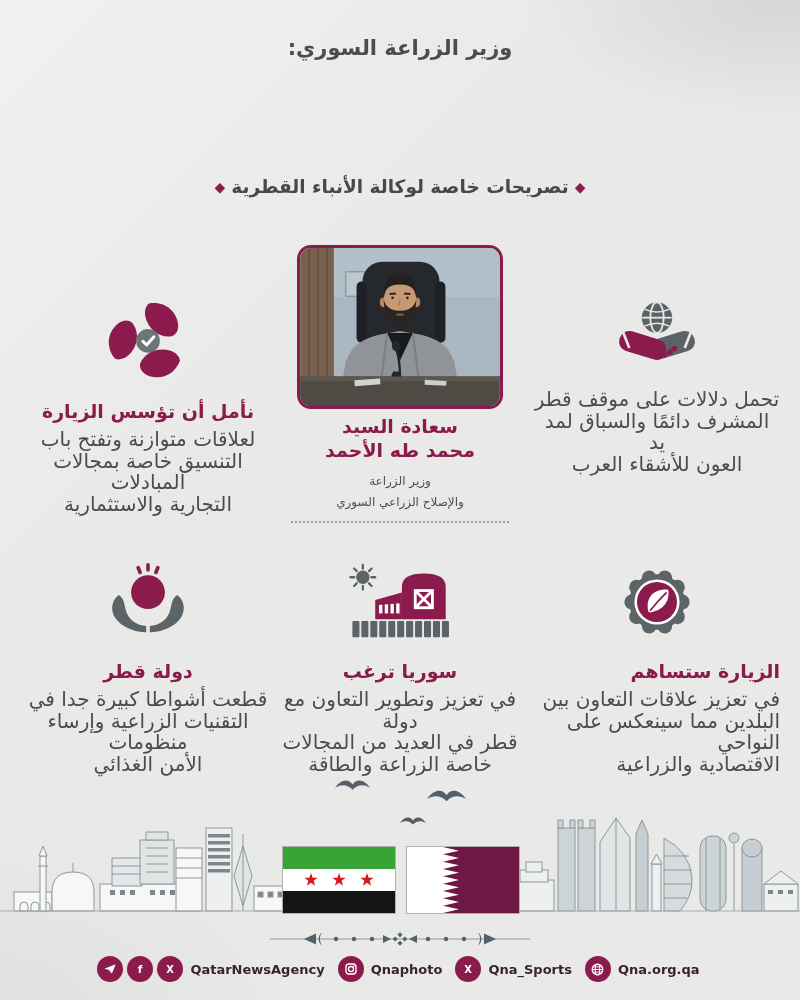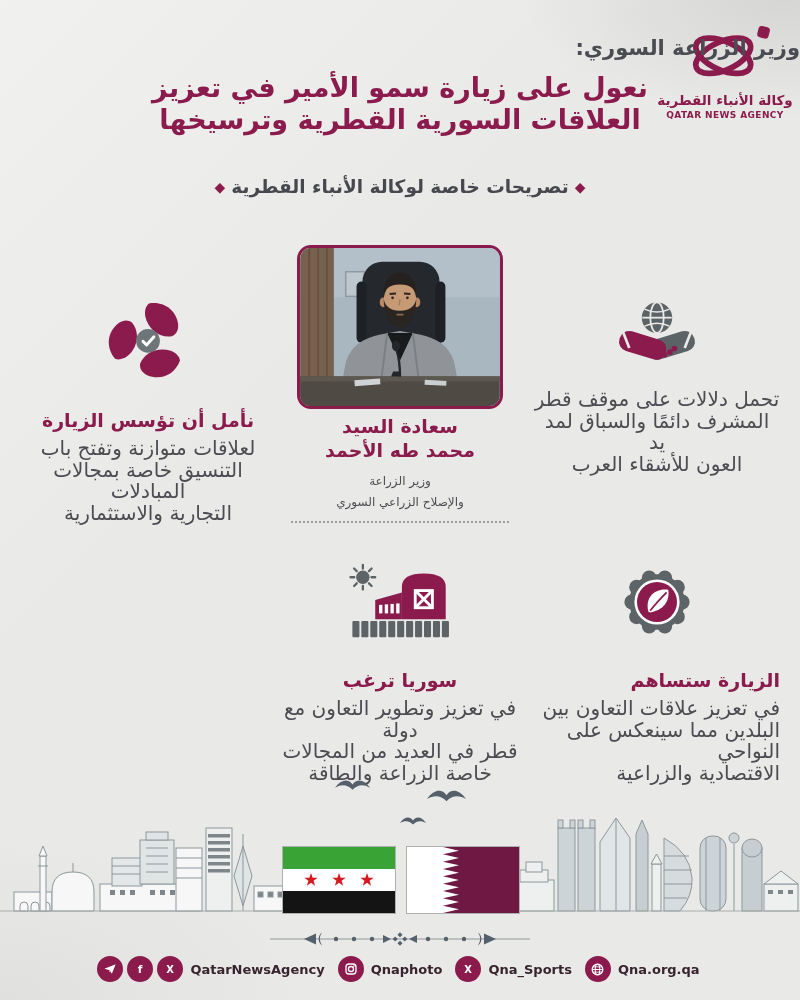--- a/index.html
+++ b/index.html
@@ -10,41 +10,41 @@
       radial-gradient(500px 260px at 0% 100%, rgba(120,122,126,.08), transparent 60%),
       linear-gradient(135deg, rgba(255,255,255,.35), rgba(255,255,255,0) 38%),
       #e9e9e7;
     font-family:"DejaVu Sans", sans-serif;
   }
   
   .logo{position:absolute;top:22px;left:652px;width:146px;text-align:center;}
   .logo-ar{color:#8b1b4d;font-weight:bold;font-size:13.5px;margin-top:2px;}
   .logo-en{color:#8b1b4d;font-weight:bold;font-size:9px;letter-spacing:.4px;margin-top:2px;}
   
-  .kicker{position:absolute;top:36px;left:0;width:800px;
+  .kicker{position:absolute;top:36px;left:0;width:800px;text-align:center;
     font-size:21px;font-weight:bold;color:#4b4b53;}
   .headline{position:absolute;top:72px;left:0;width:800px;text-align:center;
     font-size:27px;line-height:32px;font-weight:bold;color:#8b1b4d;}
   .subtitle{position:absolute;top:176px;left:0;width:800px;text-align:center;
     font-size:18.5px;font-weight:bold;color:#47474f;}
   .subtitle .dia{color:#8b1b4d;font-size:14px;vertical-align:1px;padding:0 6px;}
   
   .photo{position:absolute;top:245px;left:297px;width:200px;height:158px;
     border:3px solid #8b1b4d;border-radius:14px;overflow:hidden;background:#a9b7c0;}
   .photo svg{display:block;}
   
   .caption{position:absolute;top:414px;left:250px;width:300px;text-align:center;}
   .m-honor,.m-name{color:#8b1b4d;font-weight:bold;font-size:19px;line-height:24px;}
   .m-role{color:#4c4c52;font-size:12px;line-height:21px;margin-top:9px;white-space:pre-line;}
   .dotline{width:218px;margin:7px auto 0;border-bottom:2px dotted #9aa0a3;height:1px;}
   
   .col{position:absolute;text-align:center;}
   .icon-wrap{display:flex;align-items:flex-end;justify-content:center;height:84px;}
   .icon-wrap.short{height:80px;}
-  .col-title{color:#8b1b4d;font-weight:bold;font-size:19px;margin-top:27px;}
+  .col-title{color:#8b1b4d;font-weight:bold;font-size:19px;margin-top:18px;}
   .col-body{color:#4b4b52;font-size:20px;line-height:21.5px;margin-top:7px;white-space:pre-line;}
   .c-tl{top:298px;left:26px;width:244px;}
   .c-tr{top:298px;left:534px;width:246px;}
   .c-bl{top:562px;left:26px;width:244px;}
   .c-bm{top:562px;left:278px;width:244px;}
   .c-br{top:562px;left:534px;width:246px;text-align:right;}
   
   .sky-l{position:absolute;top:814px;left:0;}
   .sky-r{position:absolute;top:808px;left:512px;}
   .birds{position:absolute;top:775px;left:320px;}
@@ -59,37 +59,22 @@
   .fgroup{display:flex;align-items:center;gap:4px;}
   .fcircle{width:26px;height:26px;border-radius:50%;background:#8b1b4d;
     display:flex;align-items:center;justify-content:center;flex:0 0 auto;}
   .flabel{font-size:13px;font-weight:bold;color:#38242f;margin:0 3px;}
 </style>
 </head>
 <body>
 
 <div class="stage">
 
-  <div class="logo">
-    <span>
-      <svg width="112" height="64" viewBox="0 0 112 72">
-        <ellipse cx="54" cy="38" rx="33" ry="16" fill="none" stroke="#8b1b4d" stroke-width="6.5" transform="rotate(-24 54 38)"></ellipse>
-        <ellipse cx="54" cy="38" rx="33" ry="16" fill="none" stroke="#8b1b4d" stroke-width="6.5" transform="rotate(24 54 38)"></ellipse>
-        <rect x="93" y="5" width="13" height="13" rx="3.5" fill="#8b1b4d" transform="rotate(14 99 11)"></rect>
-      </svg>
-    </span>
-    <div class="logo-ar" dir="rtl">وكالة الأنباء القطرية</div>
-    <div class="logo-en">QATAR NEWS AGENCY</div>
-  </div>
 
   <div class="kicker" dir="rtl">وزير الزراعة السوري:</div>
-  <div class="headline" dir="rtl">
-    <div>نعول على زيارة سمو الأمير في تعزيز</div>
-    <div>العلاقات السورية القطرية وترسيخها</div>
-  </div>
   <div class="subtitle" dir="rtl">
     <span class="dia">◆</span><span>تصريحات خاصة لوكالة الأنباء القطرية</span><span class="dia">◆</span>
   </div>
 
   <div class="photo">
     <svg width="200" height="158" viewBox="0 0 202 160">
       <rect x="0" y="0" width="202" height="160" fill="#a9b7c0"></rect>
       <rect x="0" y="0" width="202" height="50" fill="#b3c0c9"></rect>
       <rect x="0" y="0" width="34" height="160" fill="#77604e"></rect>
       <line x1="9" y1="0" x2="9" y2="160" stroke="#67523f" stroke-width="2"></line>
@@ -167,20 +152,40 @@
         <circle cx="58.5" cy="63.5" r="3.2" fill="#8b1b4d"></circle>
         <circle cx="64.5" cy="60.5" r="3.2" fill="#8b1b4d"></circle>
         <circle cx="69.5" cy="56.5" r="3.2" fill="#8b1b4d"></circle>
       </svg>
     </div>
     <div class="col-body" dir="rtl">تحمل دلالات على موقف قطر
 المشرف دائمًا والسباق لمد يد
 العون للأشقاء العرب</div>
   </div>
 
+  <div class="col c-bl">
+    <div class="icon-wrap short">
+      <svg width="84" height="80" viewBox="0 0 84 90">
+        <g fill="#8b1b4d">
+          <rect x="-2" y="-5" width="4" height="10" rx="2" transform="translate(32,9) rotate(-22)"></rect>
+          <rect x="-2" y="-5" width="4" height="10" rx="2" transform="translate(42,6)"></rect>
+          <rect x="-2" y="-5" width="4" height="10" rx="2" transform="translate(52,9) rotate(22)"></rect>
+          <circle cx="42" cy="34" r="19"></circle>
+        </g>
+        <g fill="#5d6467">
+          <path d="M9,37 C1,43 -1,55 6,64 C12,72 24,78 38,79 L40,79 L40,72 C29,71 21,65 18,57 C15,49 16,41 9,37 Z"></path>
+          <path d="M75,37 C83,43 85,55 78,64 C72,72 60,78 46,79 L44,79 L44,72 C55,71 63,65 66,57 C69,49 68,41 75,37 Z"></path>
+        </g>
+      </svg>
+    </div>
+    <div class="col-title" dir="rtl">دولة قطر</div>
+    <div class="col-body" dir="rtl">قطعت أشواطا كبيرة جدا في
+التقنيات الزراعية وإرساء منظومات
+الأمن الغذائي</div>
+  </div>
 
   <div class="col c-bm">
     <div class="icon-wrap short">
       <svg width="112" height="80" viewBox="0 0 112 84">
         <g stroke="#5d6467" stroke-width="2.4" stroke-linecap="round">
           <line x1="17" y1="3" x2="17" y2="7"></line>
             <line x1="17" y1="25" x2="17" y2="29"></line>
           <line x1="4" y1="16" x2="8" y2="16"></line>
             <line x1="26" y1="16" x2="30" y2="16"></line>
           <line x1="7.8" y1="6.8" x2="10.6" y2="9.6"></line>

